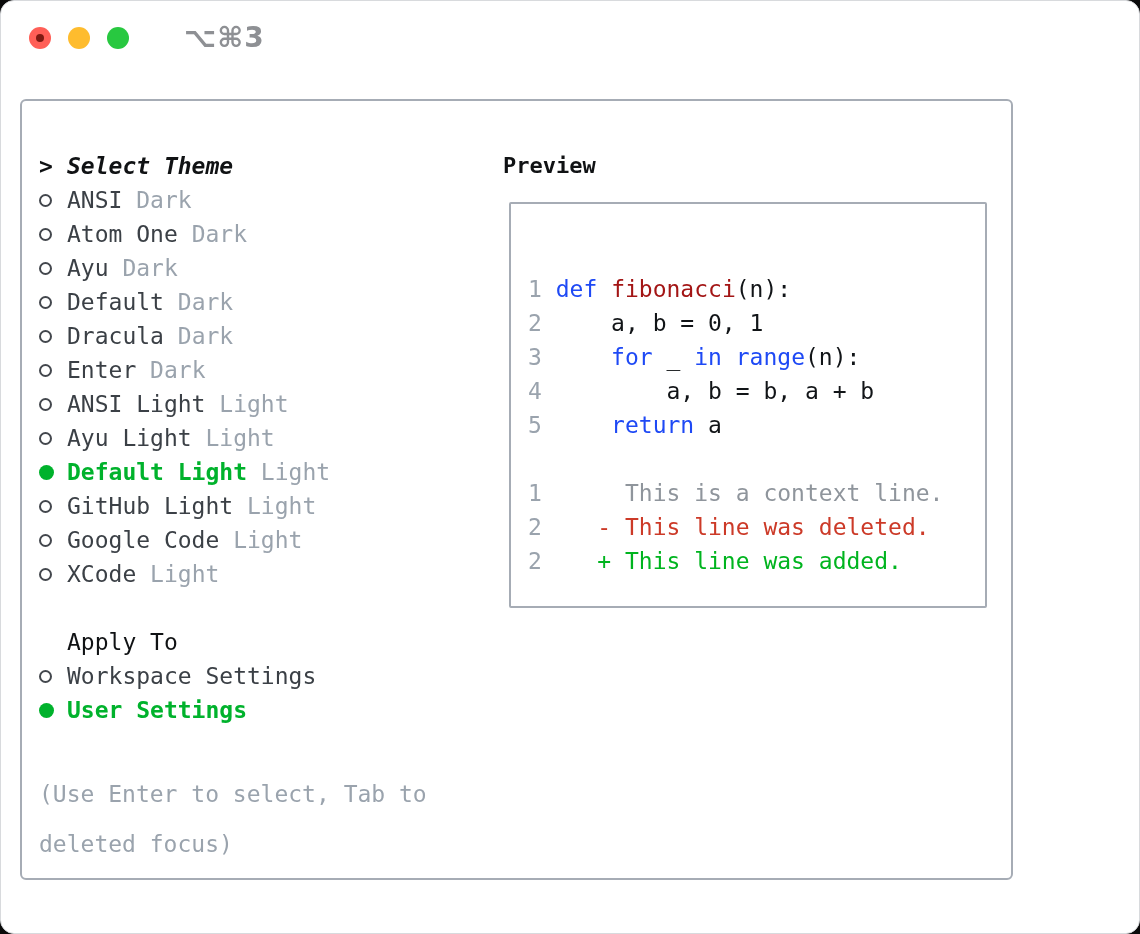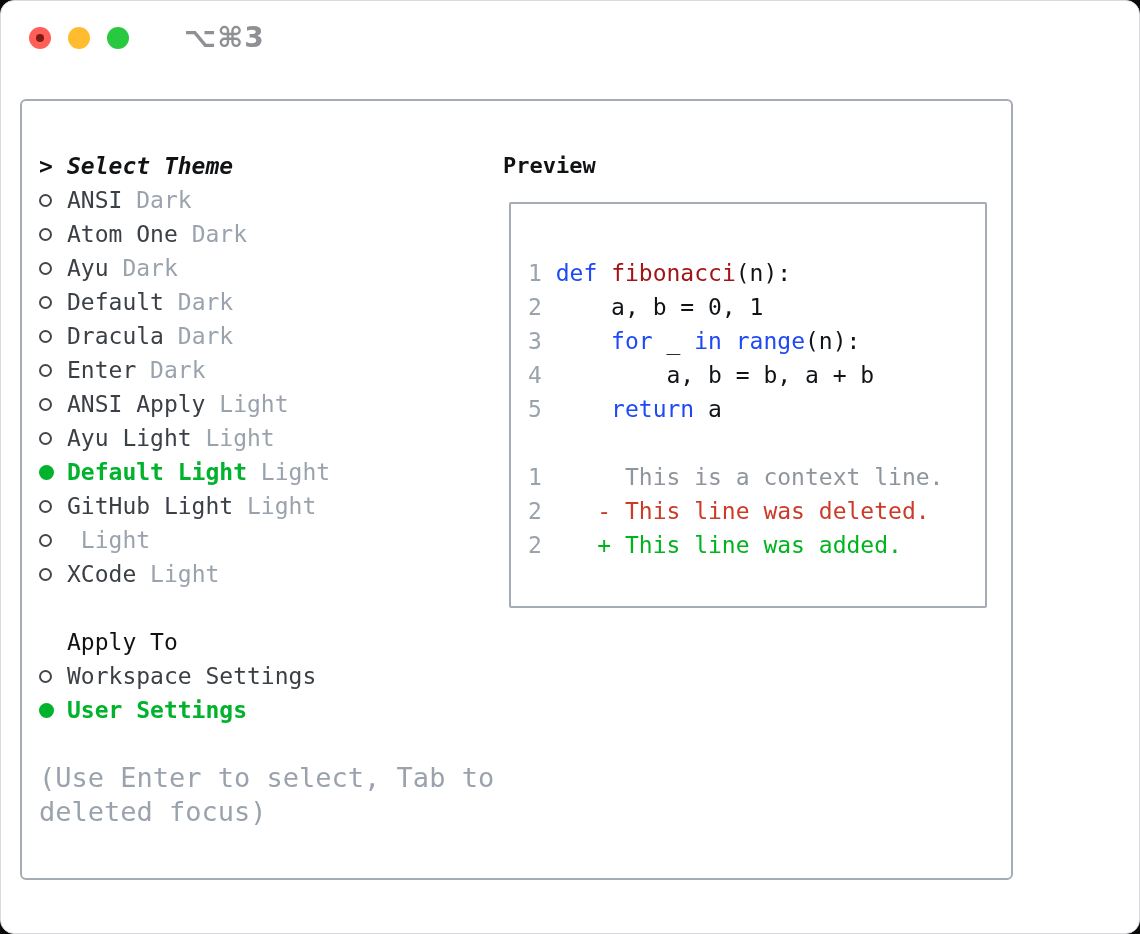--- a/index.html
+++ b/index.html
@@ -41,34 +41,34 @@
   .row.spacer{height:34px;}
   .bullet{width:28px;display:inline-flex;align-items:center;flex:0 0 28px;}
   .caret{color:var(--ink-black,#101214);font-weight:bold;}
   .ring{width:13px;height:13px;border:2px solid #43474d;border-radius:50%;box-sizing:border-box;display:inline-block;}
   .dotfill{width:15px;height:15px;border-radius:50%;background:var(--accent-green,#00b22c);display:inline-block;}
   .hdr{color:var(--ink-black,#101214);font-weight:bold;font-style:italic;}
   .hdr2{color:var(--ink-black,#101214);}
   .iname{color:var(--item-gray,#3b4046);}
   .iname.sel{color:var(--accent-green,#00b22c);font-weight:bold;}
   .variant{color:var(--muted-gray,#9aa3ad);text-align:right;}
-  .help{margin-top:0;color:var(--muted-gray,#9aa3ad);font-size:27px;line-height:34px;white-space:pre;}
+  .help{margin-top:16px;color:var(--muted-gray,#9aa3ad);font-size:23px;line-height:34px;white-space:pre;}
   
   .preview-title{position:absolute;left:481px;top:48px;font-size:22px;line-height:34px;font-weight:bold;color:var(--ink-black,#101214);}
   .code-box{
     position:absolute;left:487px;top:101px;
     width:478px;height:406px;
     border:2px solid var(--border-gray,#a6acb5);
     border-radius:2px;
     box-sizing:border-box;
     background:#fff;
     overflow:hidden;
   }
   .code-box pre{
-    margin:0;padding:52px 0 0 17px;
+    margin:0;padding:68px 0 0 17px;
     font-family:"DejaVu Sans Mono","Liberation Mono",monospace;
     font-size:23px;line-height:34px;
     color:var(--ink-black,#101214);
     white-space:pre;
   }
   .tk-n{color:var(--muted-gray,#9aa3ad);}
   .tk-k{color:var(--keyword-blue,#1e49f5);}
   .tk-f{color:var(--function-red,#a31515);}
   .tk-p{color:#111417;}
   .tk-c{color:var(--context-gray,#8f959c);}
@@ -97,25 +97,25 @@
         <span class="hdr">Select Theme</span>
       </div>
 
       <div id="themeRows">
           <div class="row"><span class="bullet"><span class="ring"></span></span><span class="iname">ANSI</span><span class="variant"> Dark</span></div>
           <div class="row"><span class="bullet"><span class="ring"></span></span><span class="iname">Atom One</span><span class="variant"> Dark</span></div>
           <div class="row"><span class="bullet"><span class="ring"></span></span><span class="iname">Ayu</span><span class="variant"> Dark</span></div>
           <div class="row"><span class="bullet"><span class="ring"></span></span><span class="iname">Default</span><span class="variant"> Dark</span></div>
           <div class="row"><span class="bullet"><span class="ring"></span></span><span class="iname">Dracula</span><span class="variant"> Dark</span></div>
           <div class="row"><span class="bullet"><span class="ring"></span></span><span class="iname">Enter</span><span class="variant"> Dark</span></div>
-          <div class="row"><span class="bullet"><span class="ring"></span></span><span class="iname">ANSI Apply</span><span class="variant"> Light</span></div>
+          <div class="row"><span class="bullet"><span class="ring"></span></span><span class="iname">ANSI Light</span><span class="variant"> Light</span></div>
           <div class="row"><span class="bullet"><span class="ring"></span></span><span class="iname">Ayu Light</span><span class="variant"> Light</span></div>
           <div class="row"><span class="bullet"><span class="dotfill"></span></span><span class="iname sel">Default Light</span><span class="variant"> Light</span></div>
           <div class="row"><span class="bullet"><span class="ring"></span></span><span class="iname">GitHub Light</span><span class="variant"> Light</span></div>
-          <div class="row"><span class="bullet"><span class="ring"></span></span><span class="variant"> Light</span></div>
+          <div class="row"><span class="bullet"><span class="ring"></span></span><span class="iname">Google Code</span><span class="variant"> Light</span></div>
           <div class="row"><span class="bullet"><span class="ring"></span></span><span class="iname">XCode</span><span class="variant"> Light</span></div>
         </div>
 
       <div class="row spacer"></div>
 
       <div class="row">
         <span class="bullet"></span>
         <span class="hdr2">Apply To</span>
       </div>
 

